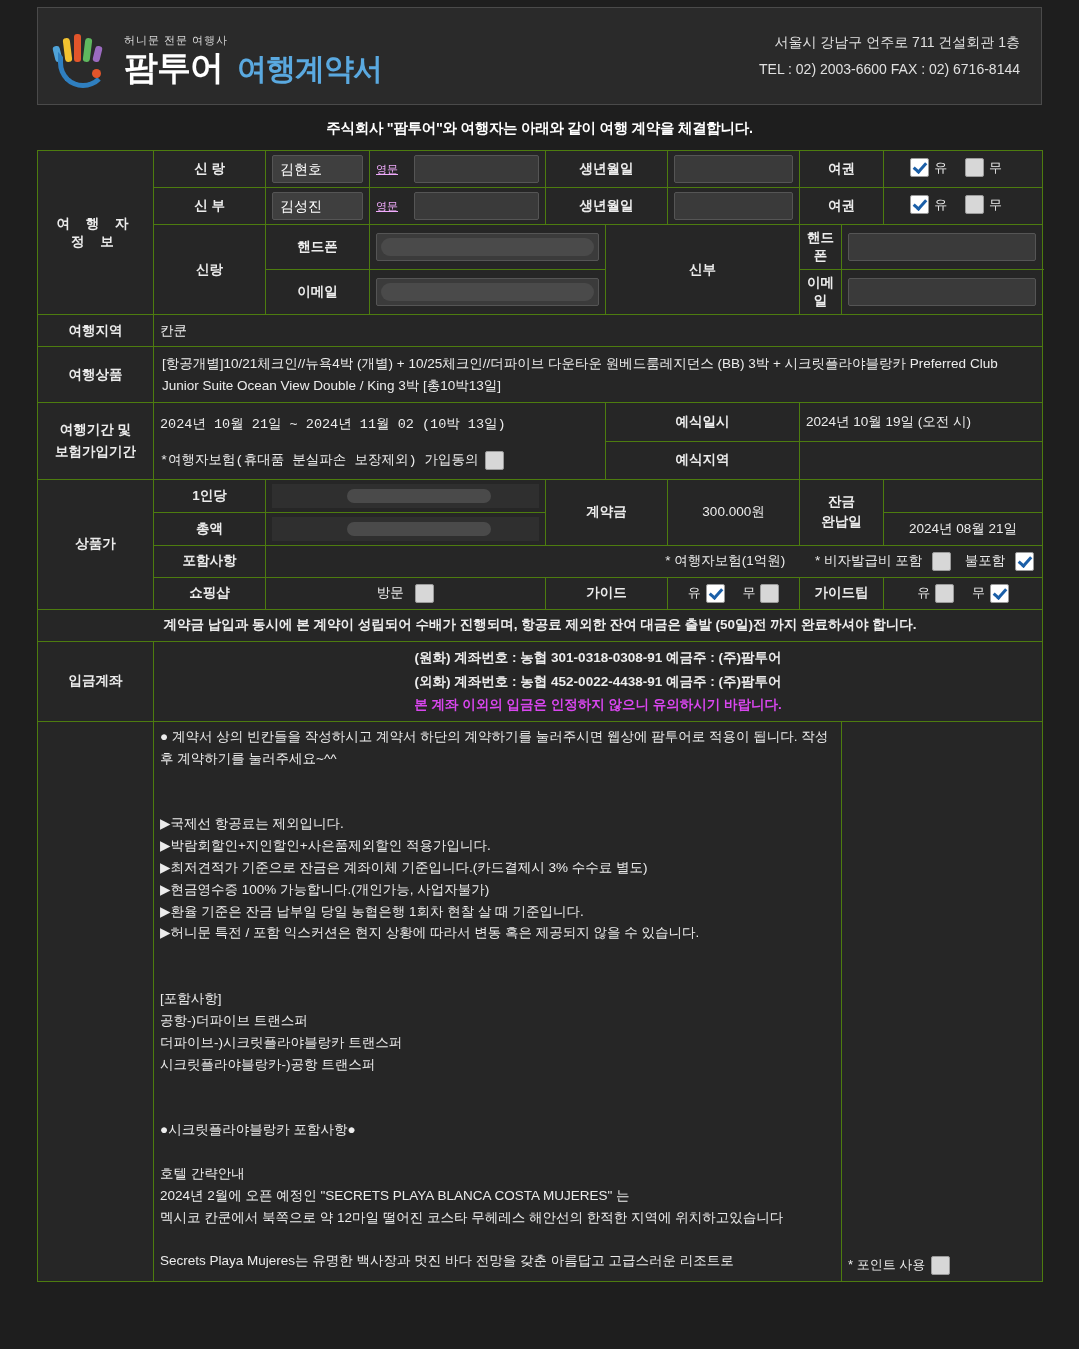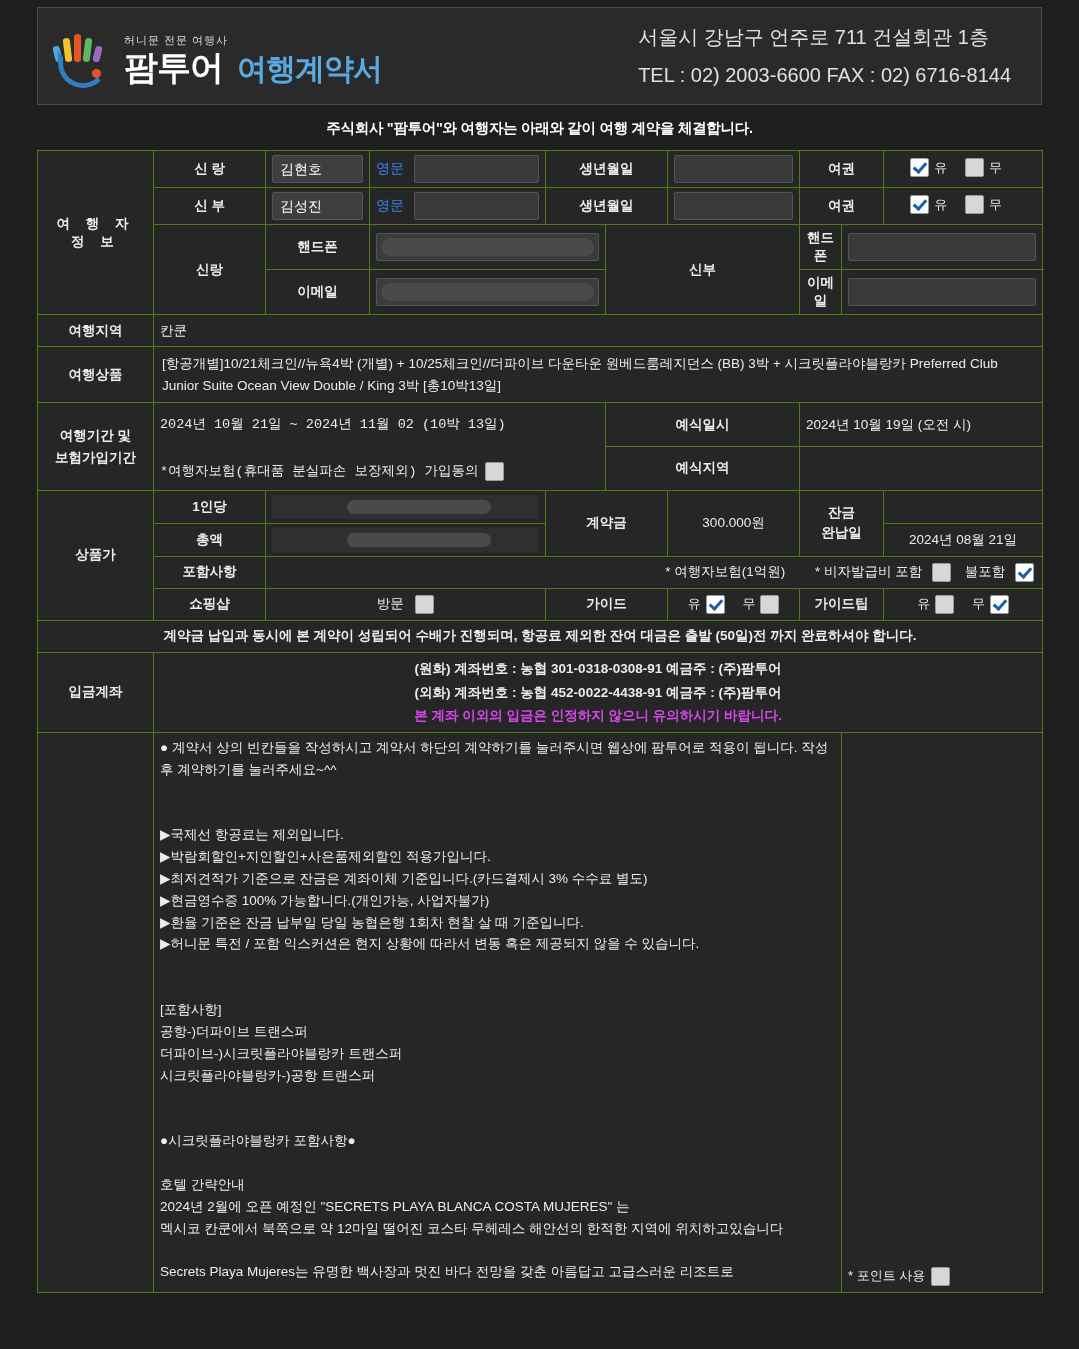--- a/index.html
+++ b/index.html
@@ -10,42 +10,42 @@
     font-size:13px;
     overflow:hidden;
   }
   .page{width:1079px;height:1349px;position:relative;background:#1e1e1e;}
   .sheet{position:absolute;left:37px;top:7px;width:1005px;}
 
   
   .header{
     display:flex;align-items:center;justify-content:space-between;
     background:#2a2a2a;border:1px solid #4a4a4a;
-    height:98px;padding:0 30px 0 14px;box-sizing:border-box;
+    height:98px;padding:0 21px 0 14px;box-sizing:border-box;
   }
   .brandwrap{display:flex;align-items:flex-end;gap:10px;}
   .logo-mark{position:relative;width:62px;height:56px;}
   .logo-mark .bar{position:absolute;bottom:22px;width:7px;border-radius:3px;}
   .logo-mark .b1{left:2px;height:16px;background:#4fa3d9;transform:rotate(-14deg);}
   .logo-mark .b2{left:12px;height:24px;background:#f2c230;transform:rotate(-7deg);}
   .logo-mark .b3{left:22px;height:28px;background:#e2552b;}
   .logo-mark .b4{left:32px;height:24px;background:#5fb85f;transform:rotate(7deg);}
   .logo-mark .b5{left:42px;height:16px;background:#9b6bc0;transform:rotate(14deg);}
   .logo-mark .swirl{
     position:absolute;left:6px;bottom:-4px;width:40px;height:26px;
     border:5px solid #2f7fc0;border-top-color:transparent;border-right-color:transparent;
     border-radius:0 0 26px 26px;
   }
   .logo-mark .dot{position:absolute;left:40px;bottom:6px;width:9px;height:9px;border-radius:50%;background:#e2552b;}
   .brandtext{display:flex;flex-direction:column;line-height:1;}
   .brand-sub{font-size:11px;color:#d8d8d8;margin-bottom:4px;letter-spacing:1px;}
   .brand-row{display:flex;align-items:baseline;gap:14px;}
   .brand-name{font-size:34px;font-weight:bold;color:#ffffff;letter-spacing:-1px;}
   .brand-title{font-size:30px;font-weight:bold;color:#5aa9e0;letter-spacing:-1px;}
-  .addr{text-align:left;font-size:20px;color:#e0e0e0;line-height:1.9;}
+  .addr{text-align:right;font-size:14px;color:#e0e0e0;line-height:1.9;}
 
   .contract-line{
     text-align:center;font-weight:bold;font-size:14.5px;color:#ffffff;
     padding:14px 0 12px;letter-spacing:-0.3px;
   }
 
   
   table.main{border-collapse:collapse;width:1005px;table-layout:fixed;}
   table.main td{
     border:1px solid #4d7c0f;
@@ -69,21 +69,21 @@
   .field.val{
     color:#fff;font-size:14px;line-height:26px;padding-left:7px;
     background:#3f3f3f;
   }
   .field.redacted{background:#3b3b3b;position:relative;overflow:hidden;}
   .field.redacted::after{
     content:"";position:absolute;left:4px;right:4px;top:4px;bottom:4px;
     background:#4a4a4a;border-radius:10px;
   }
   .inline{display:flex;align-items:center;gap:6px;}
-  .mini-lbl{font-size:14px;color:#3b82f6;width:32px;flex:0 0 32px;}
+  .mini-lbl{font-size:11px;color:#f0abfc;width:32px;flex:0 0 32px;text-decoration:underline;}
   .grow{flex:1;}
 
   .chk{
     display:inline-block;width:17px;height:17px;border:1px solid #9a9a9a;
     background:#dedede;vertical-align:middle;border-radius:2px;position:relative;
   }
   .chk.on{background:#ffffff;}
   .chk.on::after{
     content:"";position:absolute;left:5px;top:1px;width:5px;height:10px;
     border:solid #1b5fa8;border-width:0 3px 3px 0;transform:rotate(42deg);
@@ -259,21 +259,21 @@
         <td class="lbl">여행상품</td>
         <td class="lft" colspan="13" style="height:56px;line-height:1.6;padding:6px 8px;">[항공개별]10/21체크인//뉴욕4박 (개별) + 10/25체크인//더파이브 다운타운 원베드룸레지던스 (BB) 3박 + 시크릿플라야블랑카 Preferred Club Junior Suite Ocean View Double / King 3박 [총10박13일]</td>
       </tr>
 
       <tr>
         <td class="lbl" rowspan="2" style="line-height:1.6;">
           여행기간 및<br>보험가입기간
         </td>
         <td class="lft" colspan="6" rowspan="2" style="height:62px;vertical-align:top;padding-top:8px;line-height:2.1;font-family:Liberation Mono, monospace;">
           <div>2024년 10월 21일 ~ 2024년 11월 02 (10박 13일)</div>
-          <div class="inline" style="margin-top:18px;">
+          <div class="inline" style="margin-top:7px;">
             <span>*여행자보험(휴대품 분실파손 보장제외) 가입동의</span>
             <span class="chk empty"></span>
           </div>
         </td>
         <td class="lbl" colspan="2">예식일시</td>
         <td class="lft" colspan="5">2024년 10월 19일 (오전 시)</td>
       </tr>
       <tr>
         <td class="lbl" colspan="2">예식지역</td>
         <td class="lft" colspan="5"></td>

